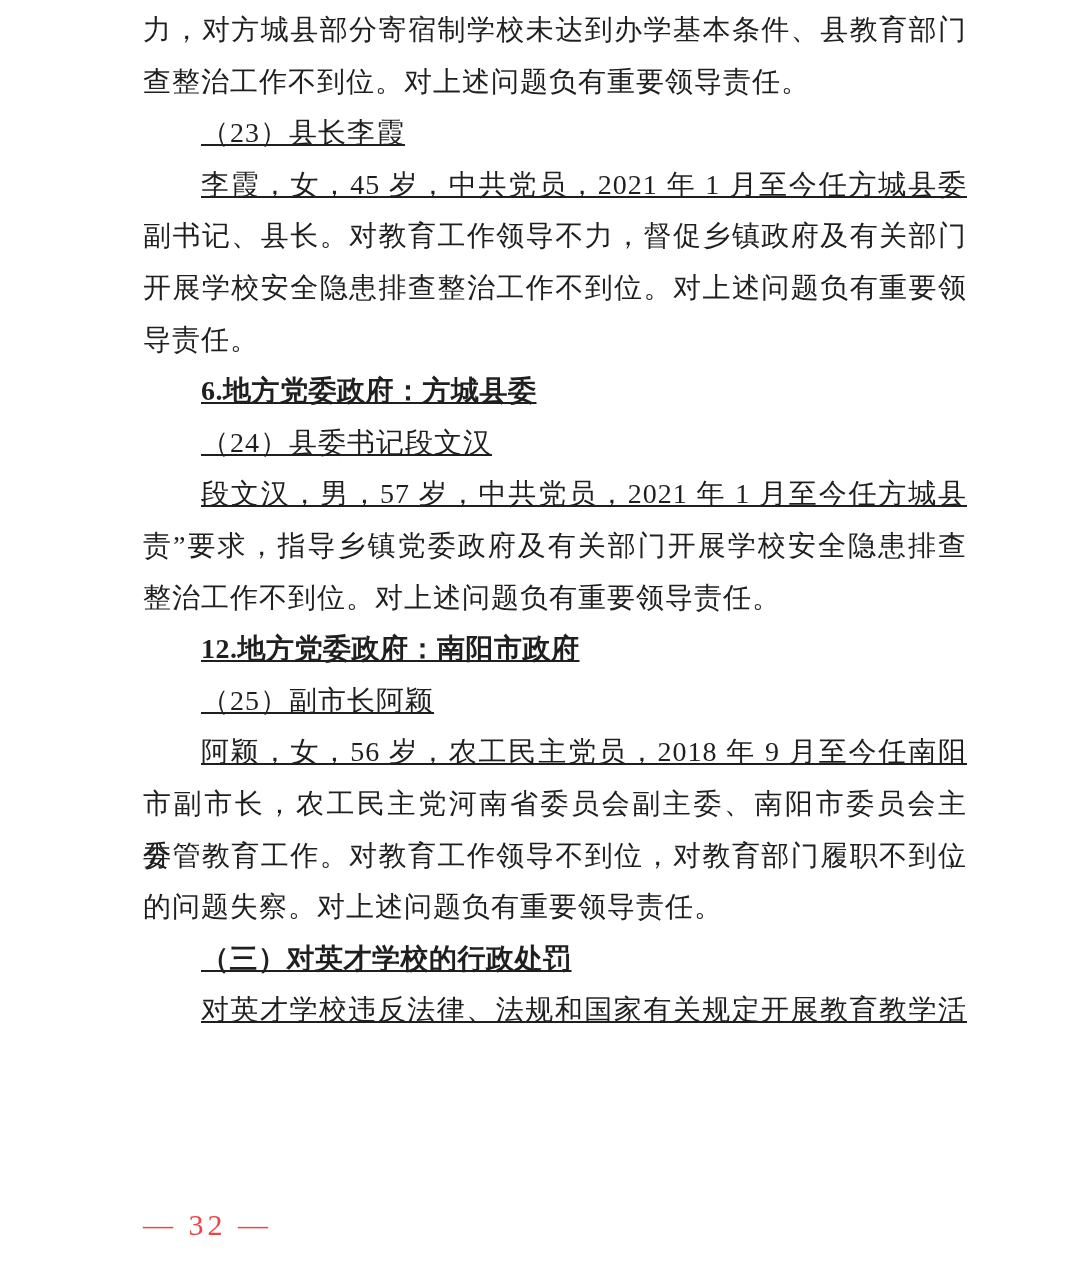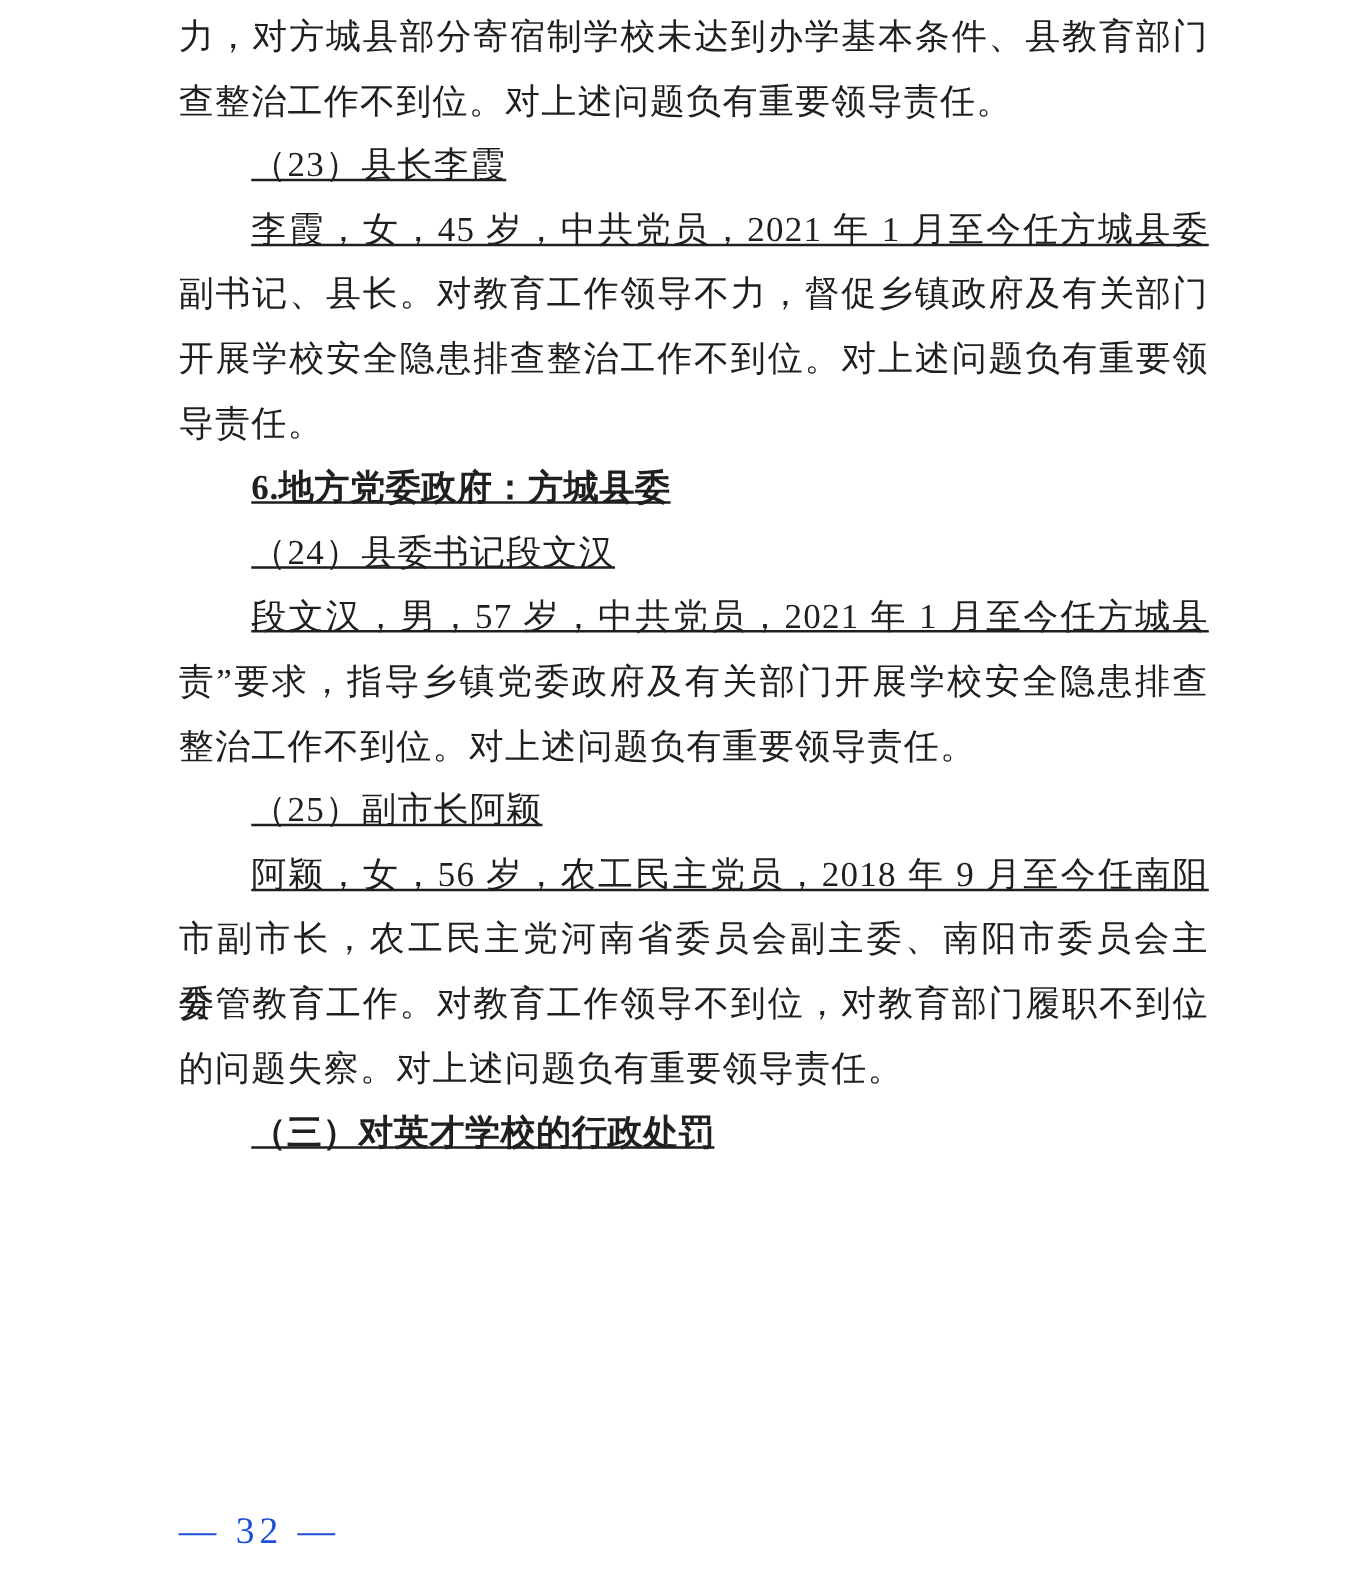--- a/index.html
+++ b/index.html
@@ -41,41 +41,43 @@
   .line.bold {
     font-weight: 700;
     letter-spacing: 0.5px;
   }
   .footer {
     position: absolute;
     left: 143px;
     top: 1208px;
     font-size: 30px;
     letter-spacing: 4px;
-    color: #1d4ed8;
+    color: #ef4444;
   }
 </style>
 </head>
 <body>
 
 <div class="page">
   <div class="content">
       <div class="line fill">力，对方城县部分寄宿制学校未达到办学基本条件、县教育部门</div>
       <div class="line">查整治工作不到位。对上述问题负有重要领导责任。</div>
       <div class="line indent">（23）县长李霞</div>
       <div class="line indent fill">李霞，女，45 岁，中共党员，2021 年 1 月至今任方城县委</div>
       <div class="line fill">副书记、县长。对教育工作领导不力，督促乡镇政府及有关部门</div>
       <div class="line fill">开展学校安全隐患排查整治工作不到位。对上述问题负有重要领</div>
       <div class="line">导责任。</div>
       <div class="line indent bold">6.地方党委政府：方城县委</div>
       <div class="line indent">（24）县委书记段文汉</div>
       <div class="line indent fill">段文汉，男，57 岁，中共党员，2021 年 1 月至今任方城县</div>
       <div class="line fill">责”要求，指导乡镇党委政府及有关部门开展学校安全隐患排查</div>
       <div class="line">整治工作不到位。对上述问题负有重要领导责任。</div>
+      <div class="line indent bold">12.地方党委政府：南阳市政府</div>
       <div class="line indent">（25）副市长阿颖</div>
       <div class="line indent fill">阿颖，女，56 岁，农工民主党员，2018 年 9 月至今任南阳</div>
       <div class="line fill">市副市长，农工民主党河南省委员会副主委、南阳市委员会主委，</div>
       <div class="line fill">分管教育工作。对教育工作领导不到位，对教育部门履职不到位</div>
       <div class="line">的问题失察。对上述问题负有重要领导责任。</div>
       <div class="line indent bold">（三）对英才学校的行政处罚</div>
+      <div class="line indent fill">对英才学校违反法律、法规和国家有关规定开展教育教学活</div>
     </div>
   <div class="footer">— 32 —</div>
 </div>
 
 </body></html>

